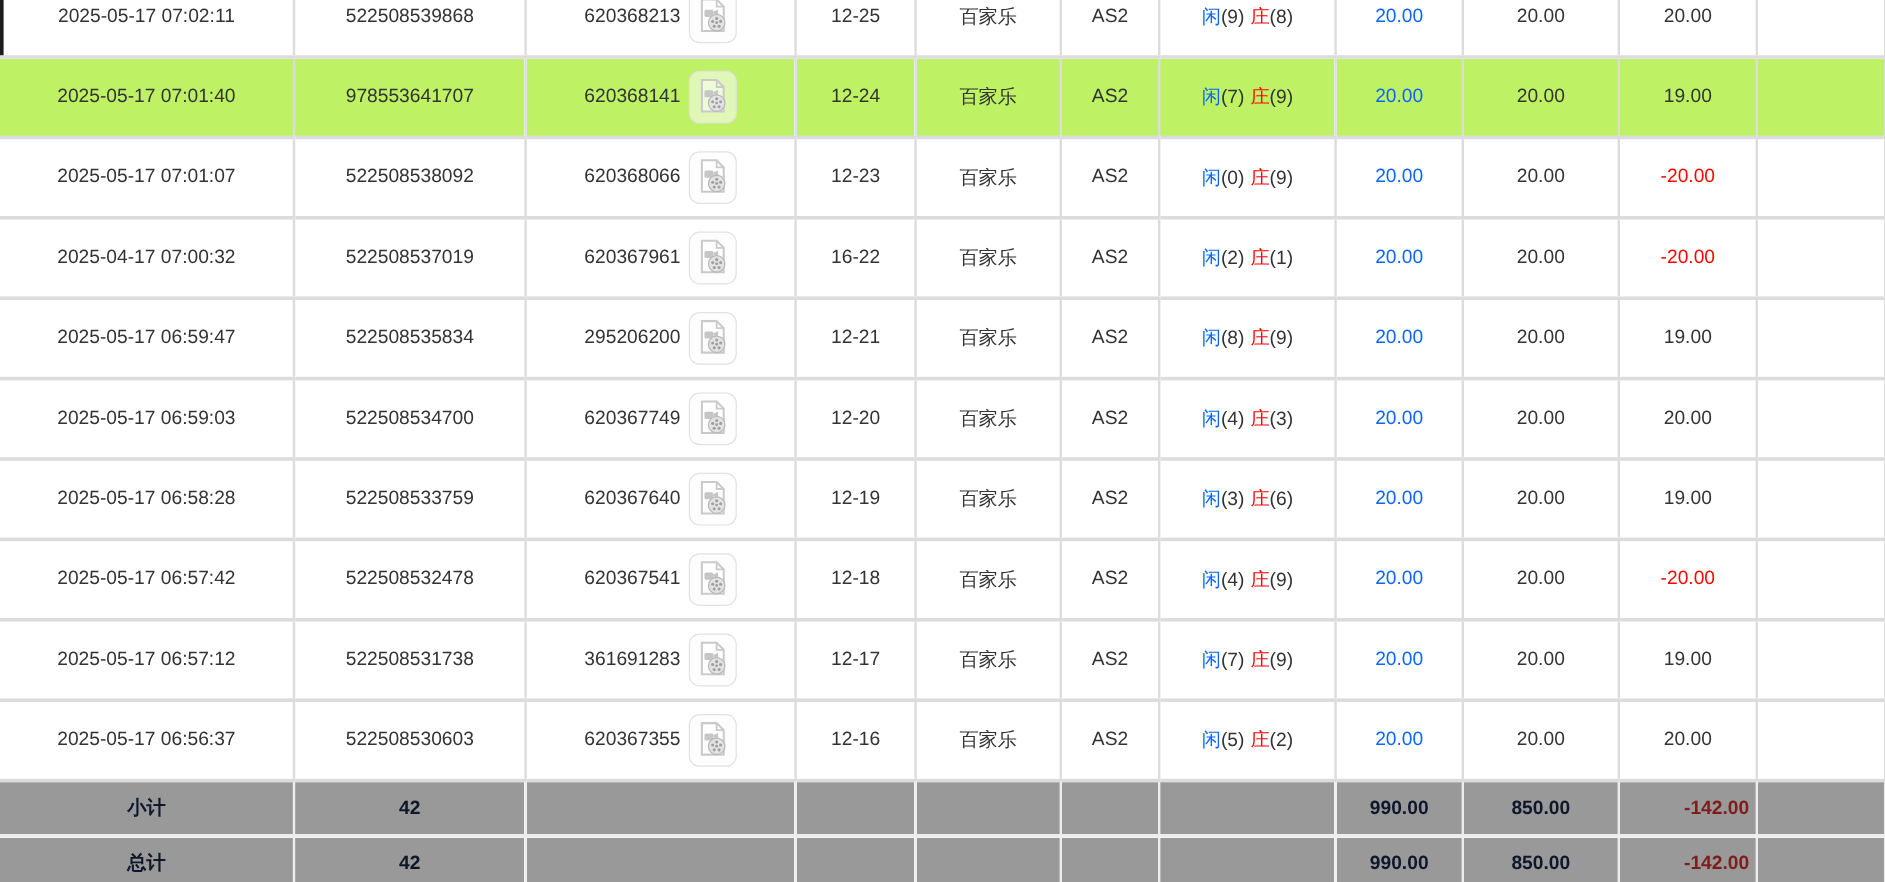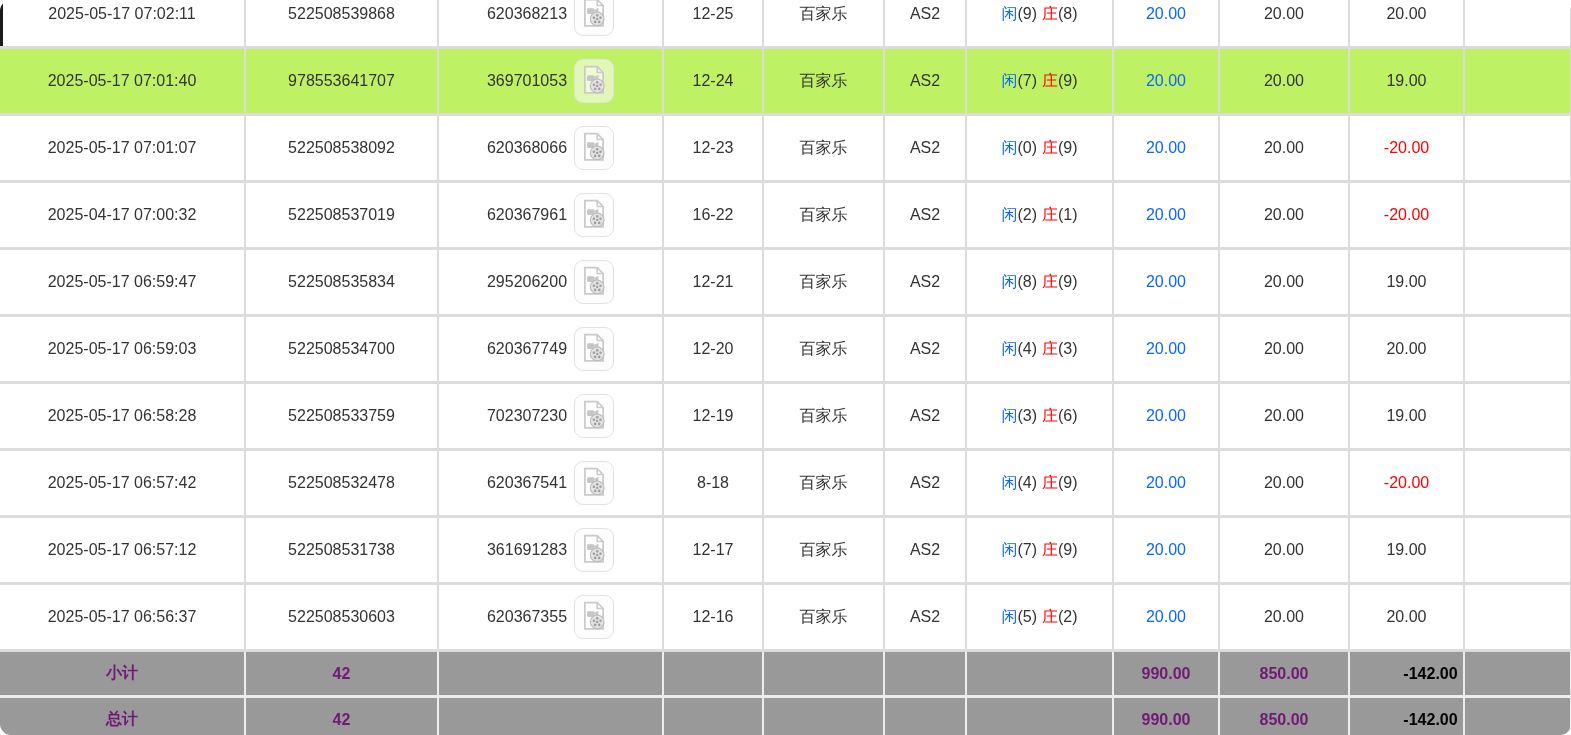--- a/index.html
+++ b/index.html
@@ -9,21 +9,20 @@
     height: 735px;
     overflow: hidden;
     background: #ffffff;
     font-family: "Liberation Sans", "DejaVu Sans", sans-serif;
   }
   .viewport {
     position: relative;
     width: 1571px;
     height: 735px;
     overflow: hidden;
-    border-radius: 11px;
   }
   .table-scroll {
     margin-top: -18px; 
   }
   table.records {
     border-collapse: collapse;
     table-layout: fixed;
     width: 1571px;
     font-size: 16px;
     color: #333333;
@@ -61,26 +60,26 @@
   }
   .blue { color: #0a66ff; }
   .red  { color: #ff0000; }
   .neg  { color: #ff0000; }
   .bet-link { color: #0a66ff; text-decoration: none; cursor: pointer; }
   .banker-part { margin-left: 5px; }
 
   tbody.summary-rows td {
     height: 43px;
     background: #999999;
-    color: #701a75;
+    color: #0f172a;
     font-weight: bold;
     border-right: 2px solid #ededed;
     border-bottom: 3px solid #ededed;
   }
-  tbody.summary-rows .neg { color: #000000; padding-left: 48px; }
+  tbody.summary-rows .neg { color: #7f1d1d; padding-left: 48px; }
 
   .left-border-fragment {
     position: absolute;
     left: 0;
     top: 0;
     width: 3px;
     height: 46px;
     background: #1b1b1b;
     z-index: 5;
   }
@@ -147,21 +146,21 @@
       <span>20.00</span>
     </td>
     <td></td>
   </tr>
 
   <tr class="highlight">
     <td>2025-05-17 07:01:40</td>
     <td>978553641707</td>
     <td>
       <div class="cell-flex">
-        <span>369701053</span>
+        <span>620368141</span>
         <button class="media-btn">
           <span>
             <svg width="28" height="30" viewBox="0 0 26 28" aria-hidden="true">
               <path d="M4.5 1.5 h11.5 l5.5 5.5 v19 H4.5 z" fill="#ffffff" fill-opacity="0.45" stroke="#cacaca" stroke-width="1.6"></path>
               <path d="M16 1.5 v5.5 h5.5" fill="none" stroke="#cacaca" stroke-width="1.4"></path>
               <rect x="6.5" y="9.5" width="7" height="5.5" rx="1.2" fill="#c6c6c6"></rect>
               <path d="M13.5 11 l3.6 -1.8 v5 l-3.6 -1.8 z" fill="#c6c6c6"></path>
               <circle cx="16" cy="19.5" r="6.4" fill="#e3e3e3" stroke="#b9b9b9" stroke-width="1"></circle>
               <circle cx="16" cy="19.5" r="1.1" fill="#9f9f9f"></circle>
               <circle cx="16" cy="16.2" r="1.2" fill="#9f9f9f"></circle>
@@ -352,21 +351,21 @@
       <span>20.00</span>
     </td>
     <td></td>
   </tr>
 
   <tr>
     <td>2025-05-17 06:58:28</td>
     <td>522508533759</td>
     <td>
       <div class="cell-flex">
-        <span>702307230</span>
+        <span>620367640</span>
         <button class="media-btn">
           <span>
             <svg width="28" height="30" viewBox="0 0 26 28" aria-hidden="true">
               <path d="M4.5 1.5 h11.5 l5.5 5.5 v19 H4.5 z" fill="#ffffff" fill-opacity="0.45" stroke="#cacaca" stroke-width="1.6"></path>
               <path d="M16 1.5 v5.5 h5.5" fill="none" stroke="#cacaca" stroke-width="1.4"></path>
               <rect x="6.5" y="9.5" width="7" height="5.5" rx="1.2" fill="#c6c6c6"></rect>
               <path d="M13.5 11 l3.6 -1.8 v5 l-3.6 -1.8 z" fill="#c6c6c6"></path>
               <circle cx="16" cy="19.5" r="6.4" fill="#e3e3e3" stroke="#b9b9b9" stroke-width="1"></circle>
               <circle cx="16" cy="19.5" r="1.1" fill="#9f9f9f"></circle>
               <circle cx="16" cy="16.2" r="1.2" fill="#9f9f9f"></circle>
@@ -413,21 +412,21 @@
               <circle cx="16" cy="16.2" r="1.2" fill="#9f9f9f"></circle>
               <circle cx="12.9" cy="18.5" r="1.2" fill="#9f9f9f"></circle>
               <circle cx="14.1" cy="22.3" r="1.2" fill="#9f9f9f"></circle>
               <circle cx="17.9" cy="22.3" r="1.2" fill="#9f9f9f"></circle>
               <circle cx="19.1" cy="18.5" r="1.2" fill="#9f9f9f"></circle>
             </svg>
           </span>
         </button>
       </div>
     </td>
-    <td>8-18</td>
+    <td>12-18</td>
     <td>百家乐</td>
     <td>AS2</td>
     <td>
       <span class="blue">闲</span><span>(4)</span><span class="red banker-part">庄</span><span>(9)</span>
     </td>
     <td>
       <span class="bet-link">20.00</span>
     </td>
     <td>20.00</td>
     <td>

